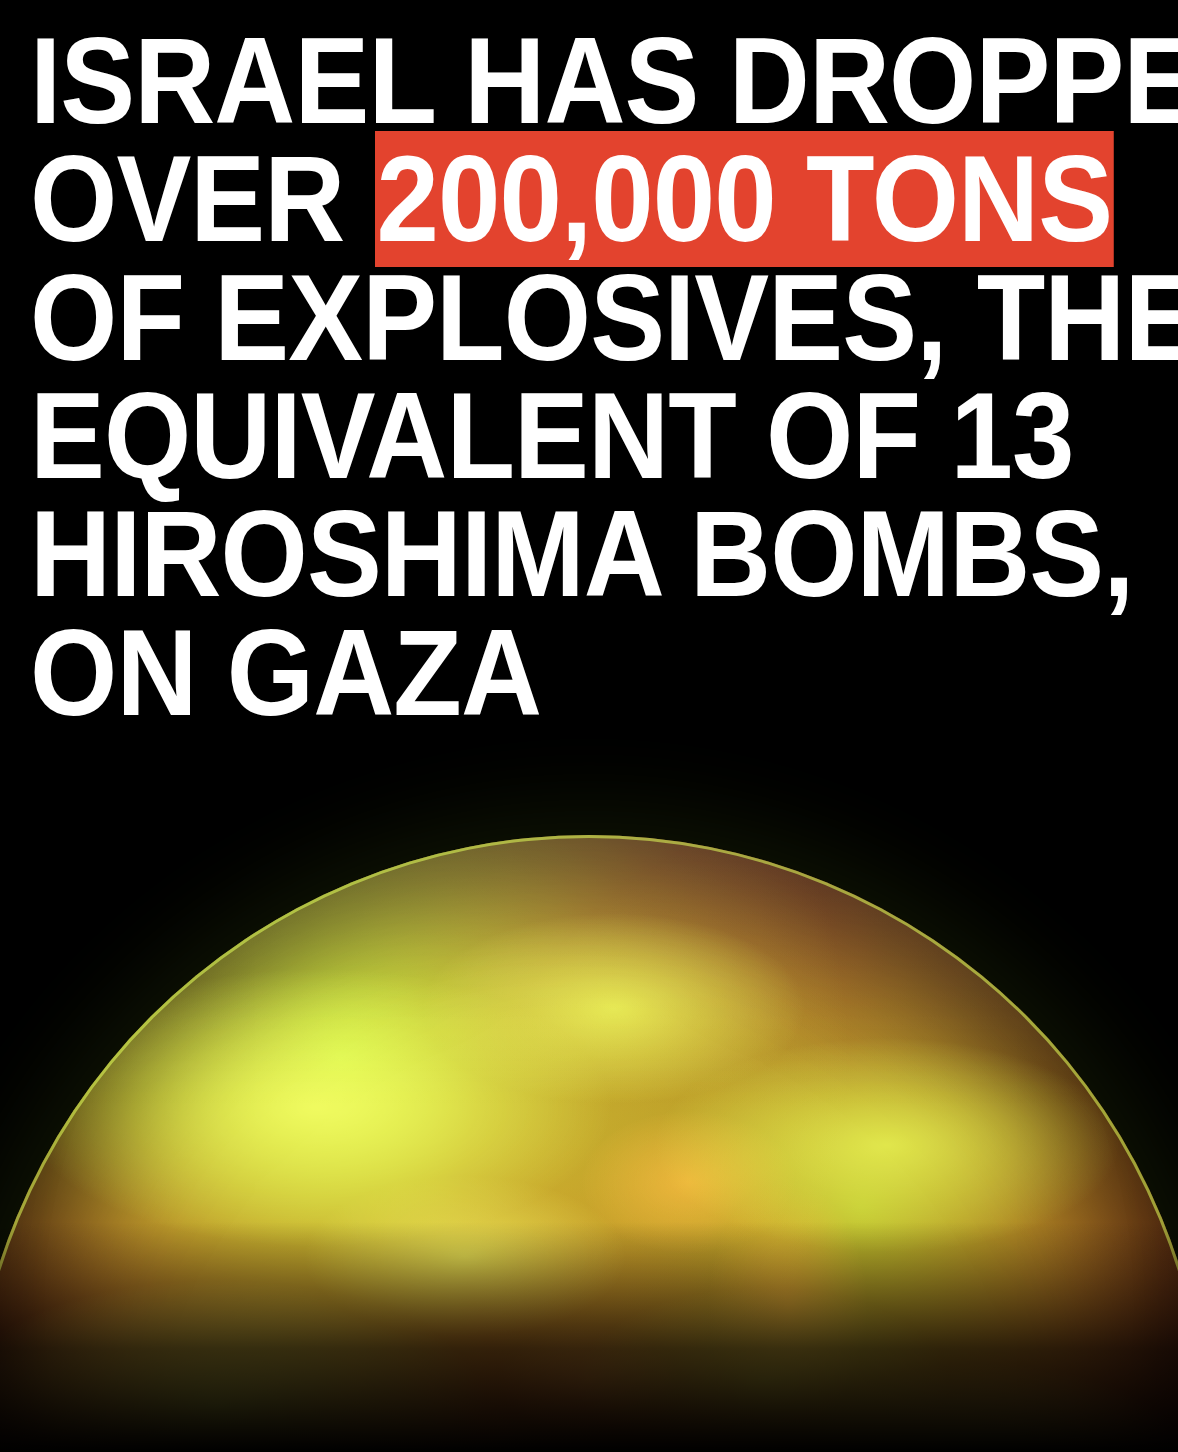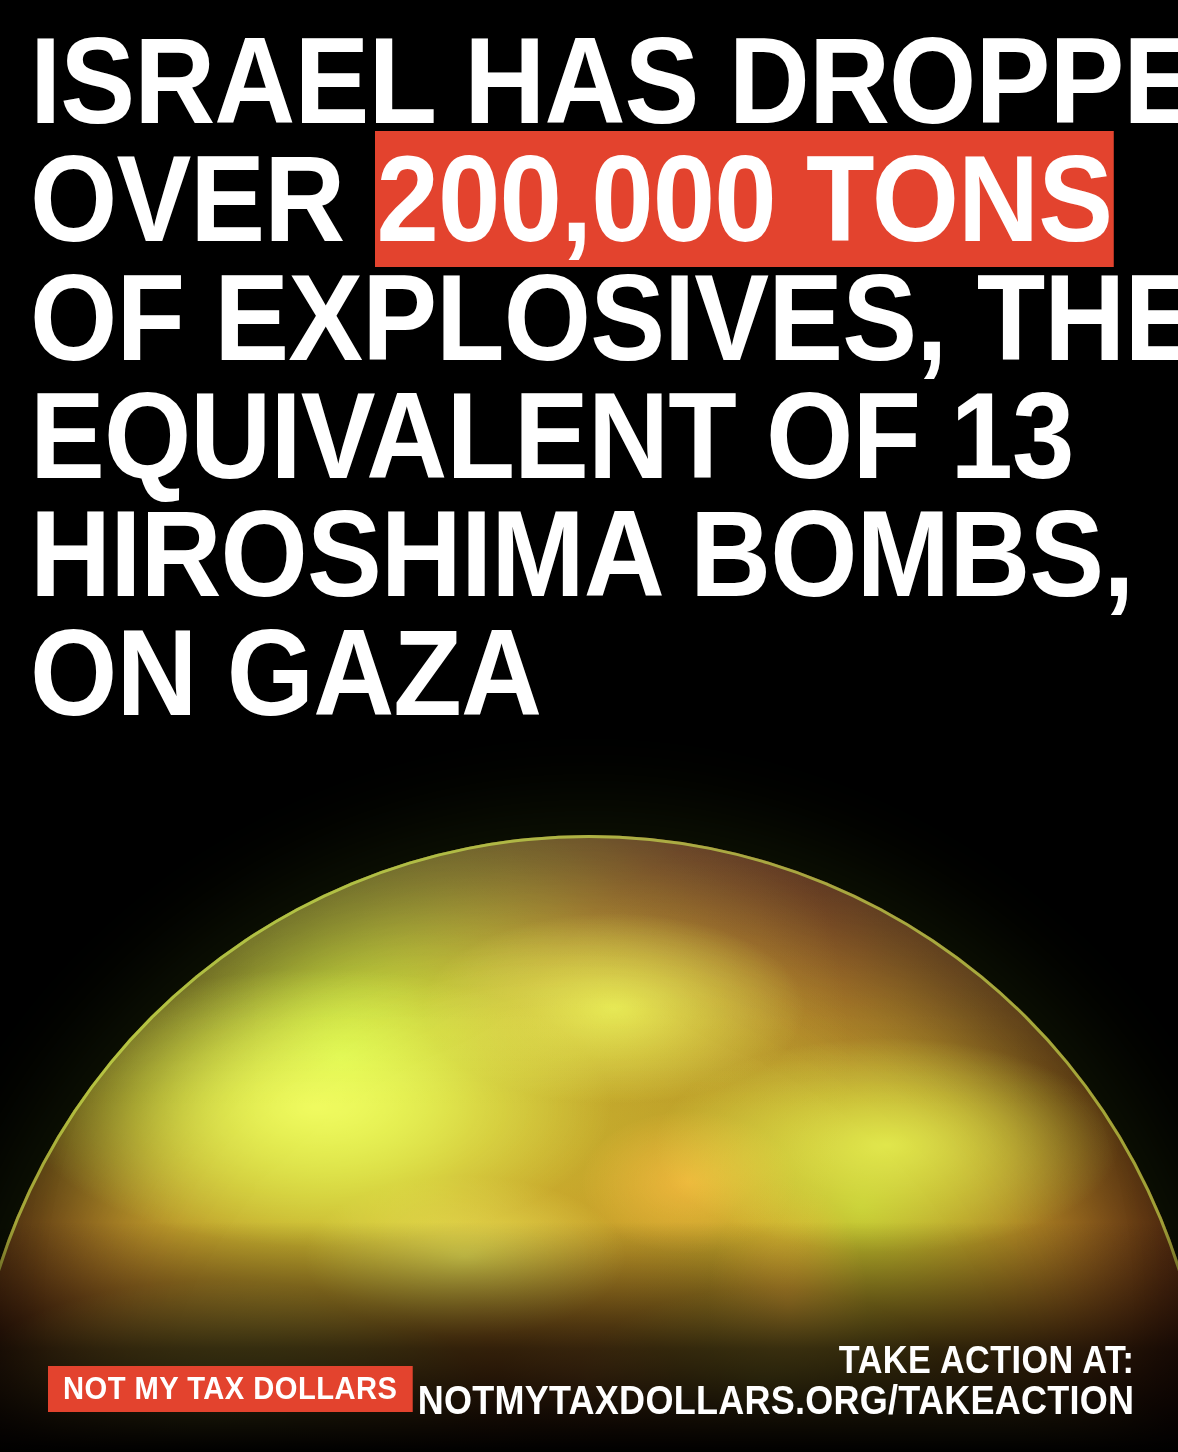--- a/index.html
+++ b/index.html
@@ -189,21 +189,14 @@
 
   <div class="headline">
     <span class="line">ISRAEL HAS DROPPED</span>
     <span class="line"><span>OVER </span><span class="hl">200,000 TONS</span></span>
     <span class="line">OF EXPLOSIVES, THE</span>
     <span class="line">EQUIVALENT OF 13</span>
     <span class="line">HIROSHIMA BOMBS,</span>
     <span class="line">ON GAZA</span>
   </div>
 
-  <div class="footer">
-    <div class="brand">NOT MY TAX DOLLARS</div>
-    <div class="cta">
-      <span class="cta-line1">TAKE ACTION AT:</span>
-      <span class="cta-line2">NOTMYTAXDOLLARS.ORG/TAKEACTION</span>
-    </div>
-  </div>
 
 </div>
 
 </body></html>

